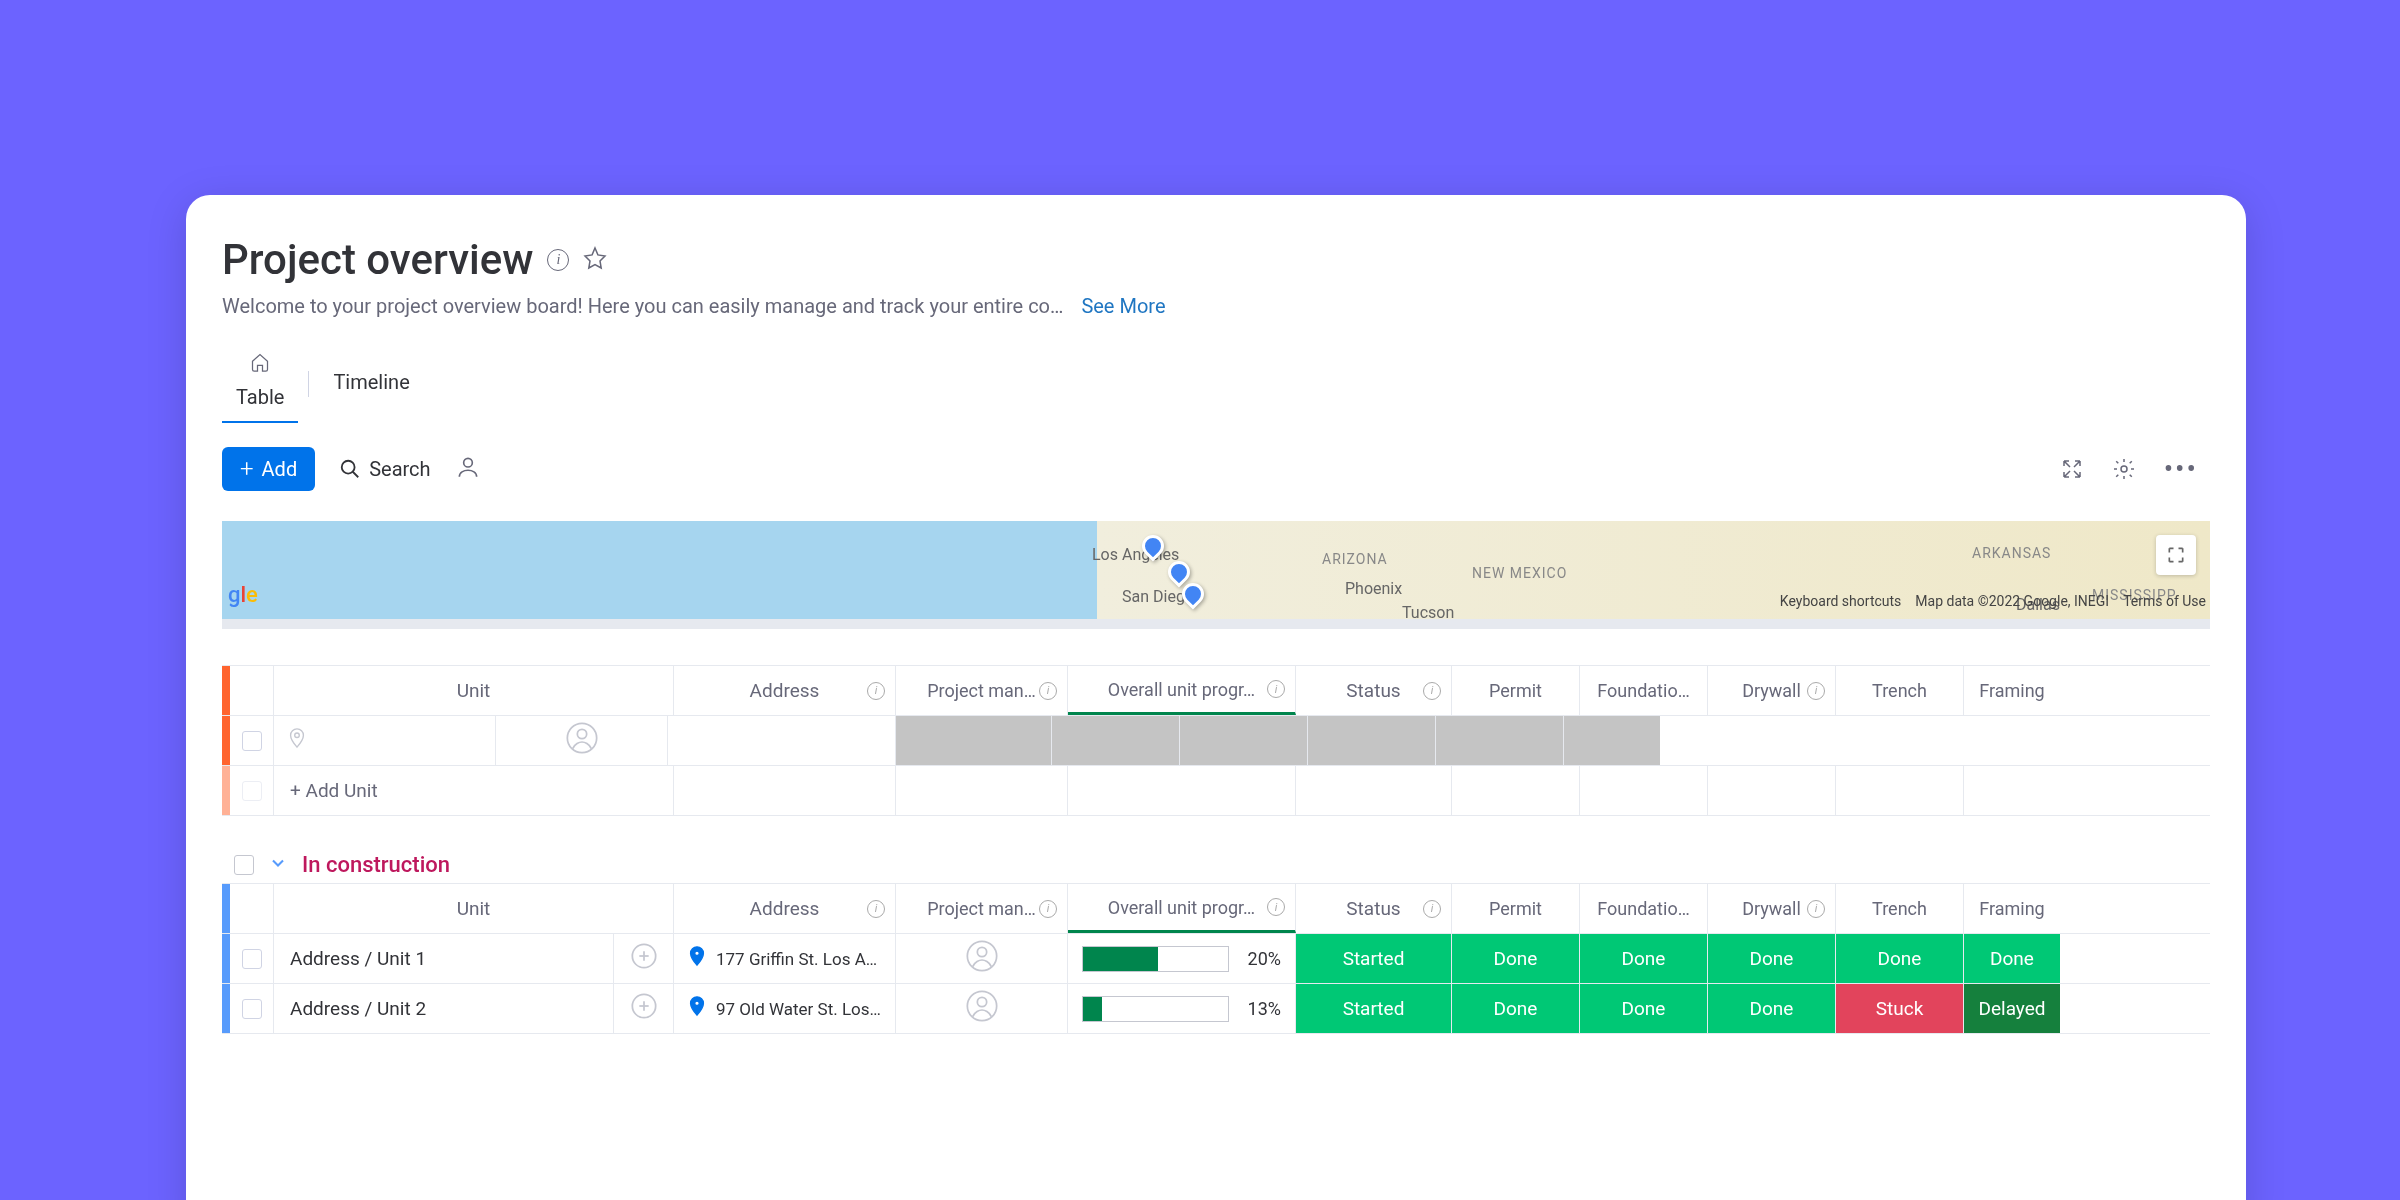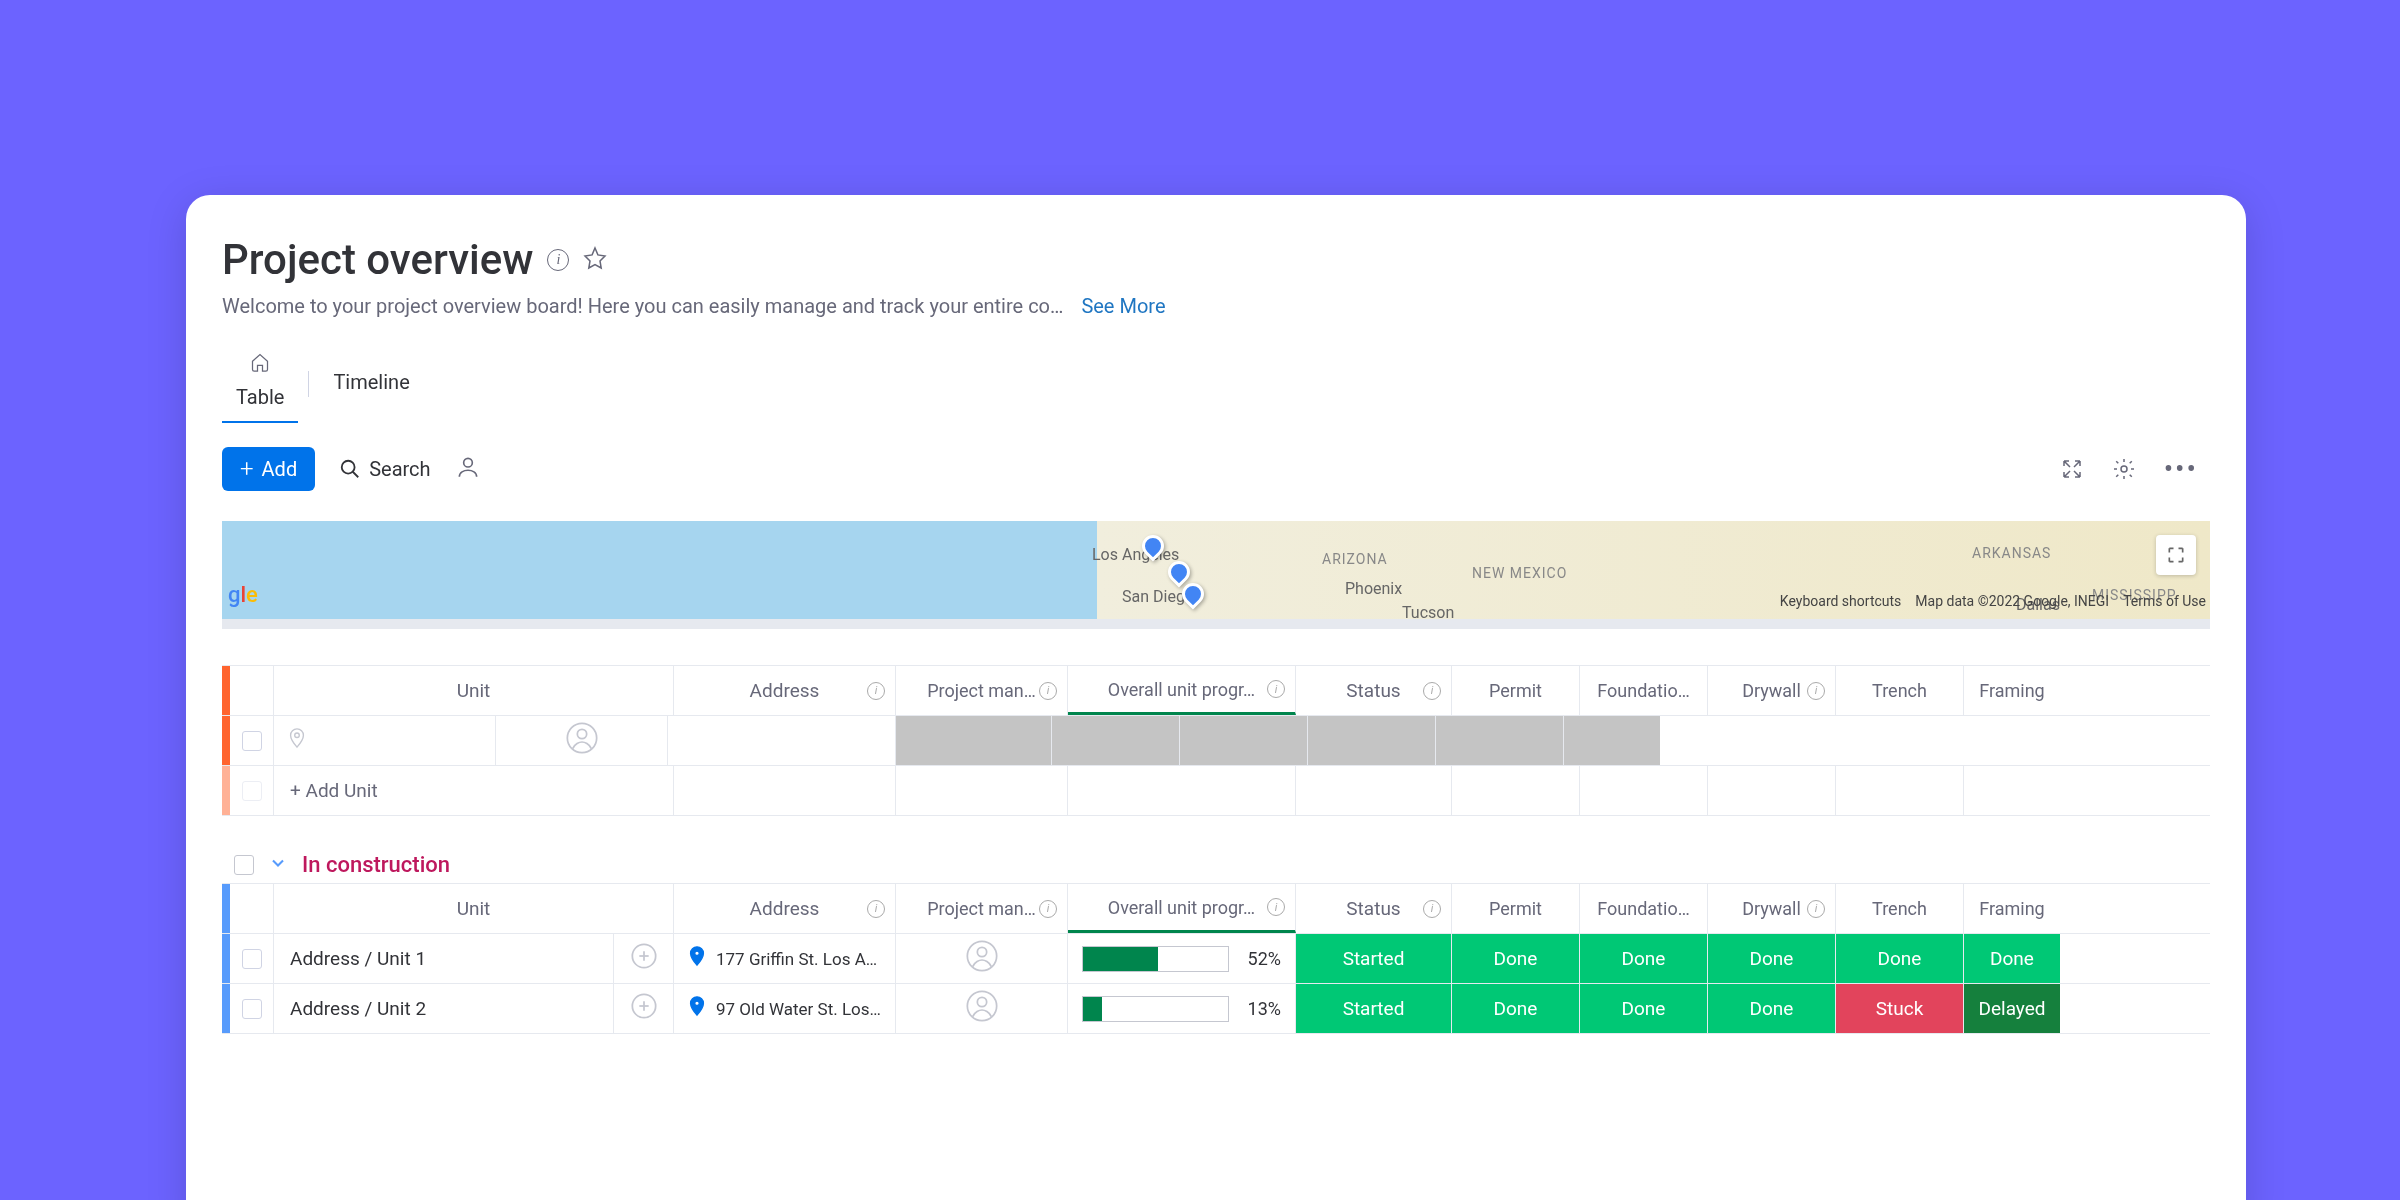--- a/index.html
+++ b/index.html
@@ -351,21 +351,21 @@
                 <span class="avatar-empty"><svg viewBox="0 0 24 24">
                     <circle cx="12" cy="12" r="11"></circle>
                     <circle cx="12" cy="9" r="3.5"></circle>
                     <path d="M5 20c1.5-3.5 5-5 7-5s5.5 1.5 7 5"></path>
                   </svg></span>
               </div>
             <div class="cell cell-progress">
                 <div class="progress-bar-outer">
                   <div class="progress-bar-fill" style="width:52%"></div>
                 </div>
-                <span class="progress-pct">52%</span>
+                <span class="progress-pct">20%</span>
               </div>
             <div class="cell cell-status status-started">
                 <span>Started</span>
               </div>
             <div class="cell cell-small status-done">
                 <span>Done</span>
               </div>
             <div class="cell cell-small status-done">
                 <span>Done</span>
               </div>

